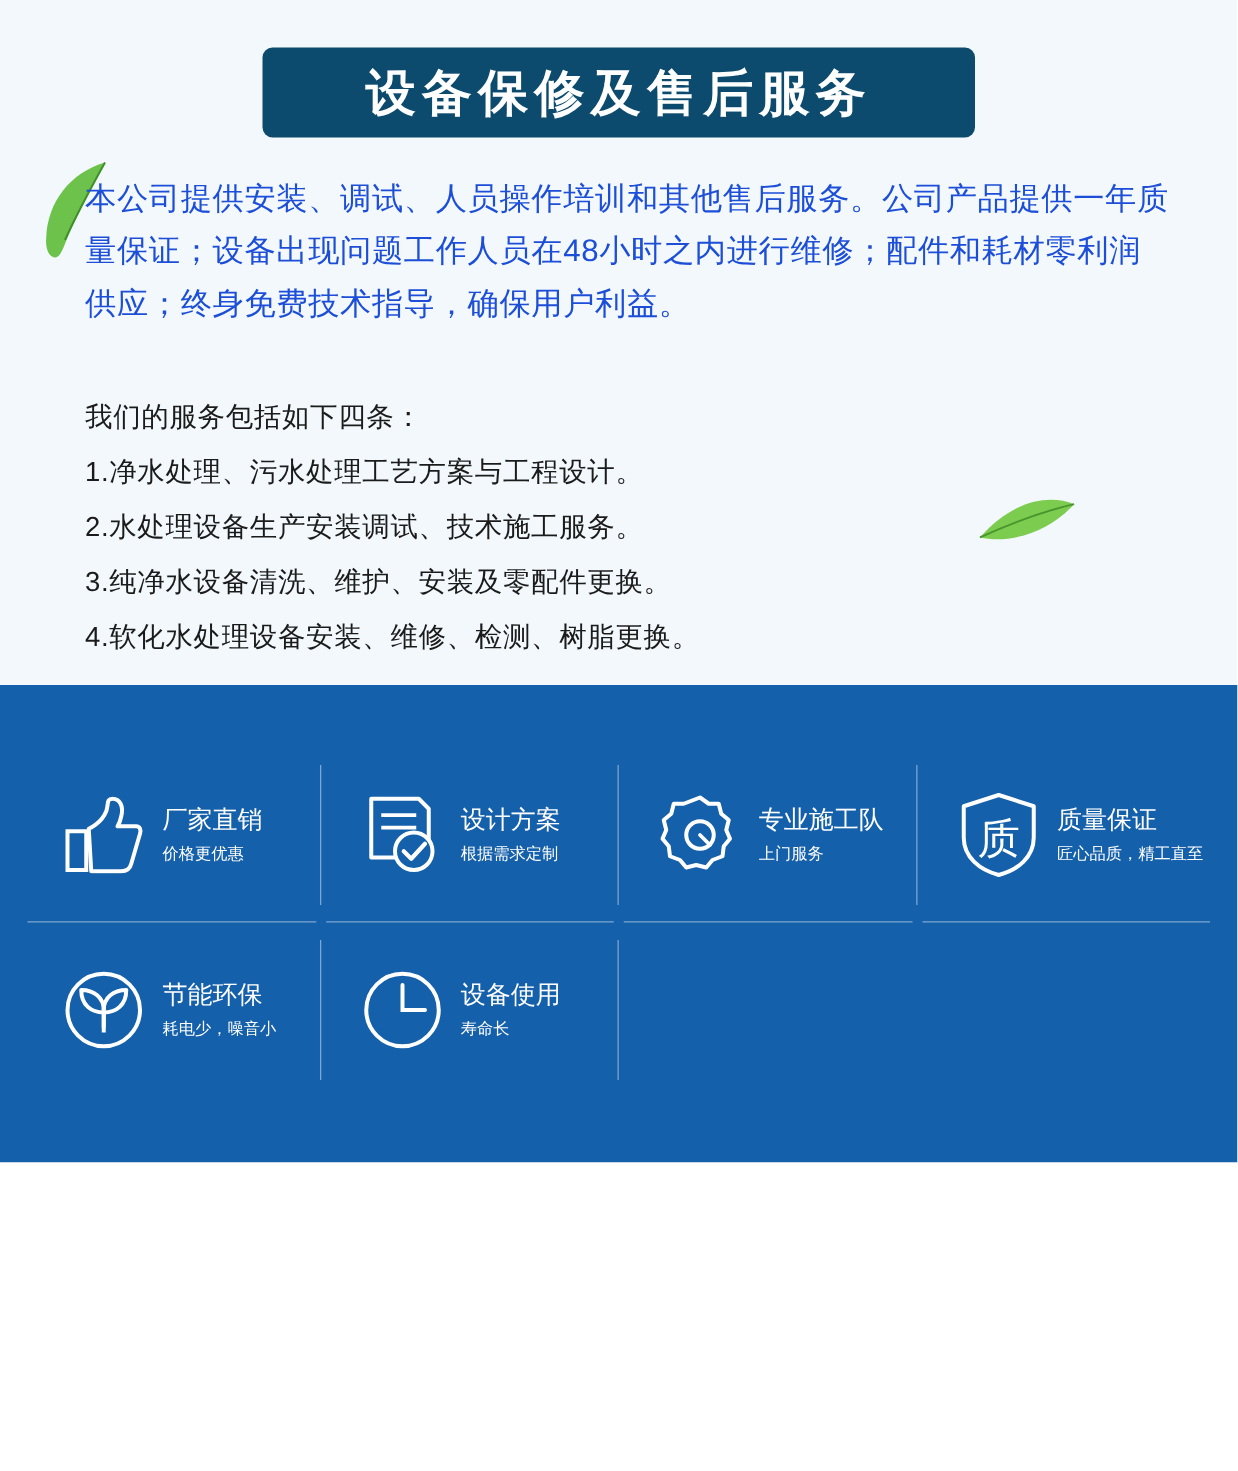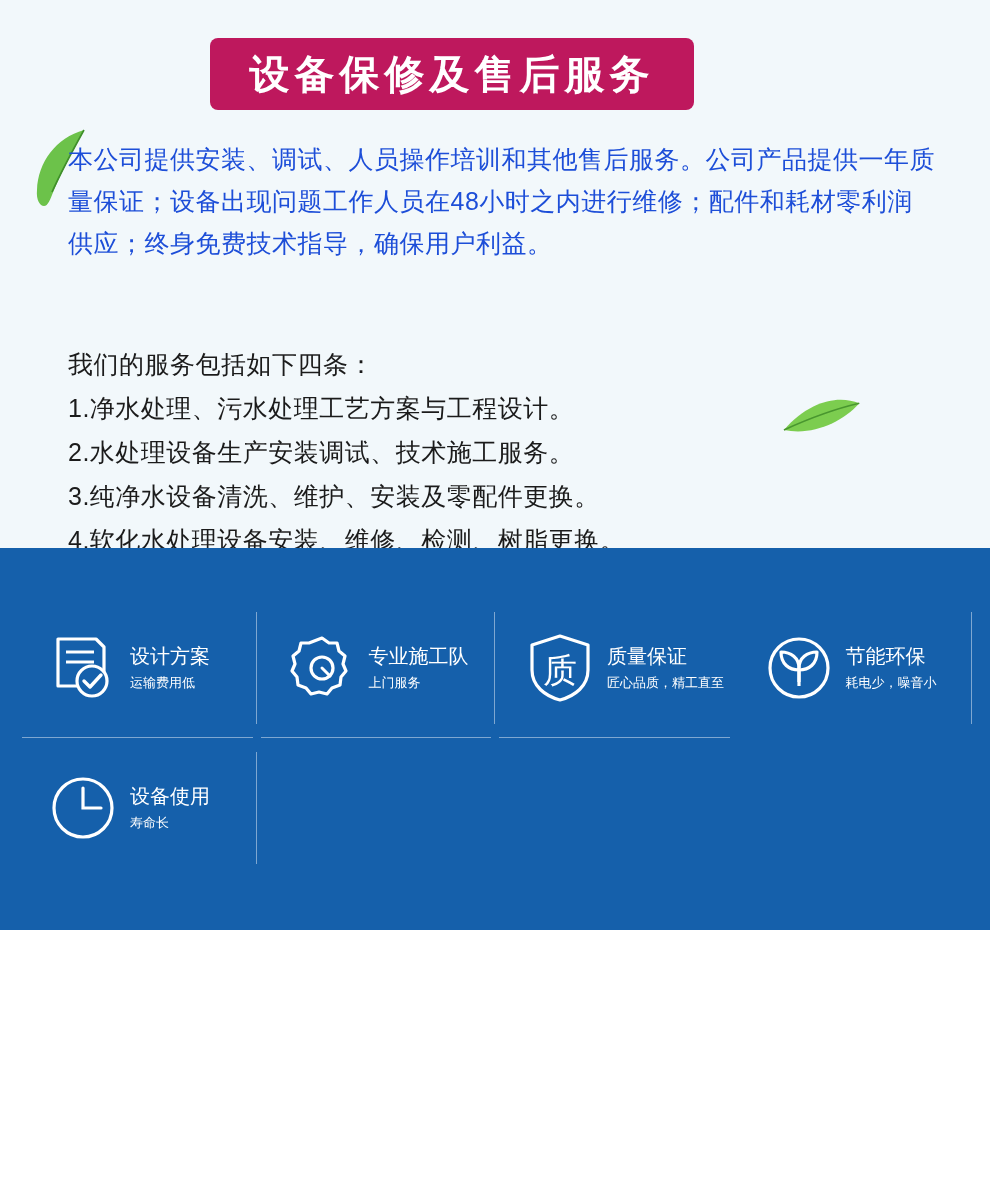--- a/index.html
+++ b/index.html
@@ -24,23 +24,23 @@
     position: relative;
     width: 990px;
     height: 548px;
     background: #f2f8fb;
     overflow: hidden;
   }
   .title-banner {
     position: absolute;
     left: 210px;
     top: 38px;
-    width: 484px;
+    width: 570px;
     height: 72px;
-    background: #be185d;
+    background: #0c4a6e;
     border-radius: 8px;
     display: flex;
     align-items: center;
     justify-content: center;
   }
   .title-banner span {
     color: #ffffff;
     font-size: 40px;
     font-weight: bold;
     letter-spacing: 5px;
@@ -60,25 +60,24 @@
     font-size: 25px;
     line-height: 42px;
     color: #1d4ed8;
     letter-spacing: 0.5px;
   }
   .list-block {
     position: absolute;
     left: 68px;
     top: 312px;
     width: 860px;
-    font-size: 25px;
+    font-size: 22px;
     line-height: 44px;
     color: #1b1b1b;
     letter-spacing: 0.5px;
-    margin-top: 30px;
   }
   .list-block .lead { display: block; }
   .list-block .li { display: block; }
 
   
   .features {
     position: absolute;
     left: 0;
     top: 548px;
     width: 990px;
@@ -184,34 +183,46 @@
       <span class="li">1.净水处理、污水处理工艺方案与工程设计。</span>
       <span class="li">2.水处理设备生产安装调试、技术施工服务。</span>
       <span class="li">3.纯净水设备清洗、维护、安装及零配件更换。</span>
       <span class="li">4.软化水处理设备安装、维修、检测、树脂更换。</span>
     </div>
   </div>
 
   <div class="features">
     <div class="grid">
 
+      <div class="cell vline hline">
+        <div class="cell-icon">
+          <svg width="64" height="62" viewBox="0 0 64 62">
+            <path d="M20 26 C20 26 30 22 34 12 C36 6 34 2 39 2 C45 2 48 8 46 16 C45 21 43 24 43 24 L58 24 C61 24 62 27 61 30 L54 54 C53 58 50 60 46 60 L22 60 Z" fill="none" stroke="#ffffff" stroke-width="3.2" stroke-linejoin="round"></path>
+            <rect x="3" y="28" width="15" height="31" fill="none" stroke="#ffffff" stroke-width="3.2"></rect>
+          </svg>
+        </div>
+        <div class="cell-text">
+          <div class="cell-title">厂家直销</div>
+          <div class="cell-sub">价格更优惠</div>
+        </div>
+      </div>
 
       <div class="cell vline hline">
         <div class="cell-icon">
           <svg width="62" height="64" viewBox="0 0 62 64">
             <path d="M6 3 H44 L52 11 V50 H6 Z" fill="none" stroke="#ffffff" stroke-width="3.2" stroke-linejoin="round"></path>
             <line x1="14" y1="16" x2="42" y2="16" stroke="#ffffff" stroke-width="3"></line>
             <line x1="14" y1="26" x2="42" y2="26" stroke="#ffffff" stroke-width="3"></line>
             <circle cx="40" cy="45" r="15" fill="#1560ab" stroke="#ffffff" stroke-width="3.2"></circle>
             <path d="M32 45 l6 6 l11 -12" fill="none" stroke="#ffffff" stroke-width="3.4" stroke-linecap="round" stroke-linejoin="round"></path>
           </svg>
         </div>
         <div class="cell-text">
           <div class="cell-title">设计方案</div>
-          <div class="cell-sub">运输费用低</div>
+          <div class="cell-sub">根据需求定制</div>
         </div>
       </div>
 
       <div class="cell vline hline">
         <div class="cell-icon">
           <svg width="64" height="64" viewBox="0 0 64 64">
             <path d="M32 2 l7 5 h8 l2 8 6 5 -2 8 3 7 -5 6 -1 8 -8 3 -5 6 -8 -2 -8 2 -5 -6 -8 -3 -1 -8 -5 -6 3 -7 -2 -8 6 -5 2 -8 h8 z" fill="none" stroke="#ffffff" stroke-width="3.2" stroke-linejoin="round"></path>
             <circle cx="32" cy="32" r="11" fill="none" stroke="#ffffff" stroke-width="3.2"></circle>
             <path d="M32 32 l8 8" stroke="#ffffff" stroke-width="3" stroke-linecap="round"></path>
           </svg>

